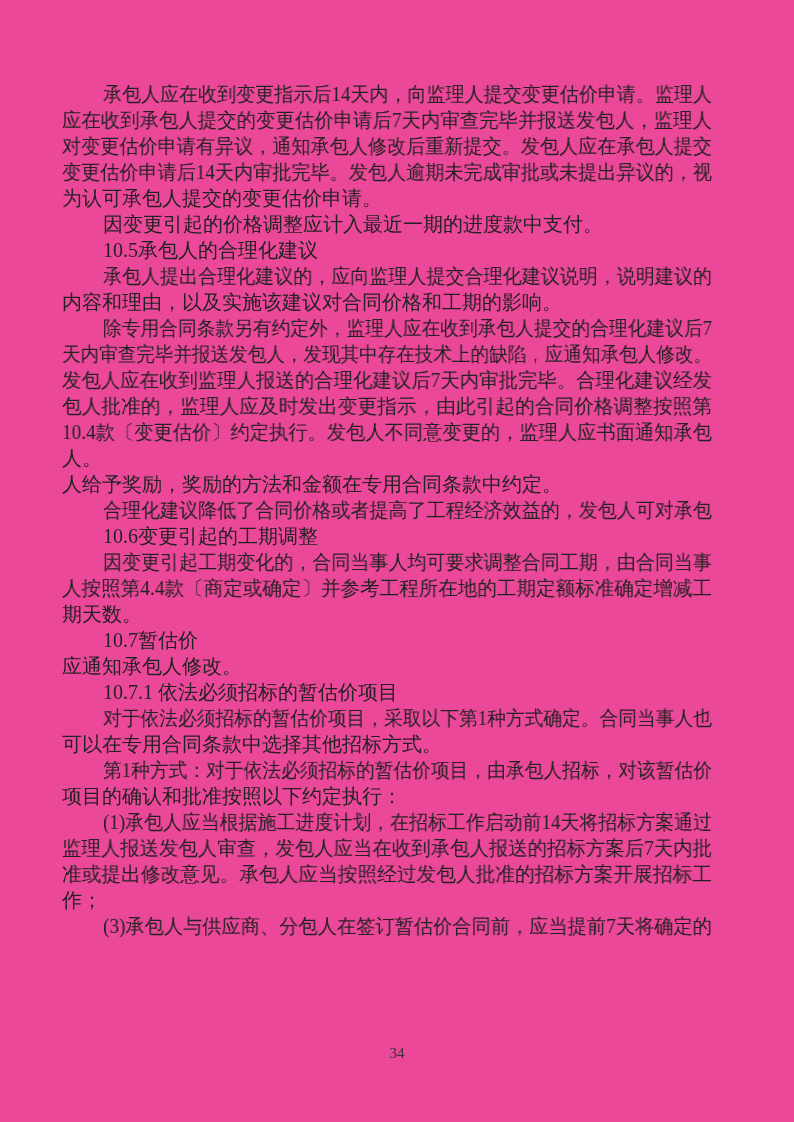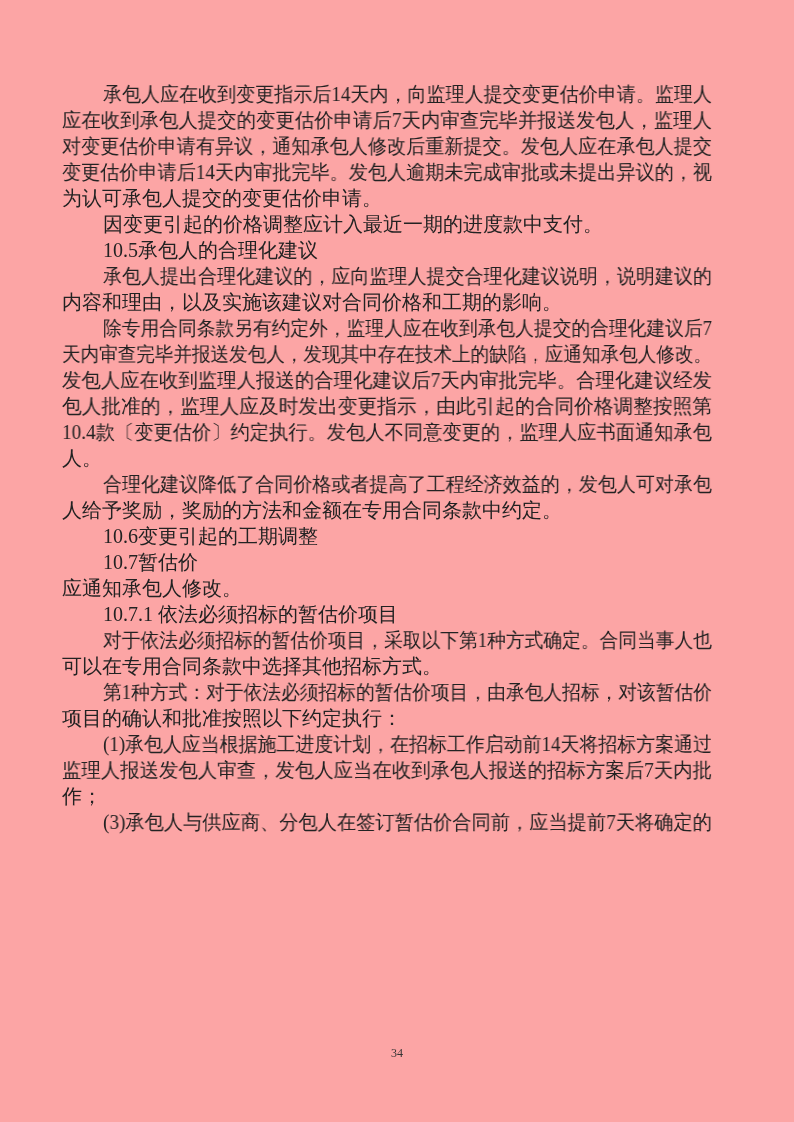--- a/index.html
+++ b/index.html
@@ -7,21 +7,21 @@
   body {
     width: 794px; height: 1122px;
     background: #ffffff;
     font-family: "Liberation Serif", "DejaVu Serif", serif;
     color: #222222;
     position: relative;
     overflow: hidden;
   }
   .page {
     position: absolute; inset: 0;
-    background: #fca5a5;
+    background: #ec4899;
   }
   .page-body {
     position: absolute;
     left: 62px; top: 81px;
     width: 650px;
   }
   .block { margin: 0; padding: 0; }
   .line {
     height: 26px;
     line-height: 26px;
@@ -33,21 +33,21 @@
   .line > span {
     display: inline-block;
     transform-origin: 0 50%;
     will-change: transform;
   }
   .page-number {
     position: absolute;
     left: 0; right: 0;
     top: 1044px;
     text-align: center;
-    font-size: 12px;
+    font-size: 15px;
     line-height: 18px;
     color: #333333;
   }
 </style>
 </head>
 <body>
 
 <div class="page">
   <div class="page-body">
       <div class="block">
@@ -69,25 +69,30 @@
       </div>
       <div class="block">
         <div class="line first"><span class="fit" style="transform: scaleX(0.936923);">除专用合同条款另有约定外，监理人应在收到承包人提交的合理化建议后7</span></div>
         <div class="line"><span class="fit" style="transform: scaleX(0.928571);">天内审查完毕并报送发包人，发现其中存在技术上的缺陷，应通知承包人修改。</span></div>
         <div class="line"><span class="fit" style="transform: scaleX(0.970149);">发包人应在收到监理人报送的合理化建议后7天内审批完毕。合理化建议经发</span></div>
         <div class="line"><span class="fit" style="transform: scaleX(0.984848);">包人批准的，监理人应及时发出变更指示，由此引起的合同价格调整按照第</span></div>
         <div class="line"><span class="fit" style="transform: scaleX(0.962963);">10.4款〔变更估价〕约定执行。发包人不同意变更的，监理人应书面通知承包</span></div>
         <div class="line"><span>人。</span></div>
       </div>
       <div class="block">
+        <div class="line"><span>人给予奖励，奖励的方法和金额在专用合同条款中约定。</span></div>
         <div class="line first"><span class="fit" style="transform: scaleX(0.951562);">合理化建议降低了合同价格或者提高了工程经济效益的，发包人可对承包</span></div>
-        <div class="line"><span>人给予奖励，奖励的方法和金额在专用合同条款中约定。</span></div>
       </div>
       <div class="block">
         <div class="line first"><span>10.6变更引起的工期调整</span></div>
+      </div>
+      <div class="block">
+        <div class="line first"><span class="fit" style="transform: scaleX(0.951562);">因变更引起工期变化的，合同当事人均可要求调整合同工期，由合同当事</span></div>
+        <div class="line"><span class="fit" style="transform: scaleX(0.977444);">人按照第4.4款〔商定或确定〕并参考工程所在地的工期定额标准确定增减工</span></div>
+        <div class="line"><span>期天数。</span></div>
       </div>
       <div class="block">
         <div class="line first"><span>10.7暂估价</span></div>
       </div>
       <div class="block">
         <div class="line"><span>应通知承包人修改。</span></div>
       </div>
       <div class="block">
         <div class="line first"><span>10.7.1 依法必须招标的暂估价项目</span></div>
       </div>
@@ -95,20 +100,21 @@
         <div class="line first"><span class="fit" style="transform: scaleX(0.936923);">对于依法必须招标的暂估价项目，采取以下第1种方式确定。合同当事人也</span></div>
         <div class="line"><span>可以在专用合同条款中选择其他招标方式。</span></div>
       </div>
       <div class="block">
         <div class="line first"><span class="fit" style="transform: scaleX(0.936923);">第1种方式：对于依法必须招标的暂估价项目，由承包人招标，对该暂估价</span></div>
         <div class="line"><span>项目的确认和批准按照以下约定执行：</span></div>
       </div>
       <div class="block">
         <div class="line first"><span class="fit" style="transform: scaleX(0.94664);">(1)承包人应当根据施工进度计划，在招标工作启动前14天将招标方案通过</span></div>
         <div class="line"><span class="fit" style="transform: scaleX(0.970149);">监理人报送发包人审查，发包人应当在收到承包人报送的招标方案后7天内批</span></div>
+        <div class="line"><span class="fit" style="transform: scaleX(0.984848);">准或提出修改意见。承包人应当按照经过发包人批准的招标方案开展招标工</span></div>
         <div class="line"><span>作；</span></div>
       </div>
       <div class="block">
         <div class="line first"><span class="fit" style="transform: scaleX(0.961587);">(3)承包人与供应商、分包人在签订暂估价合同前，应当提前7天将确定的</span></div>
       </div>
     </div>
   <div class="page-number">34</div>
 </div>
 
 </body></html>

